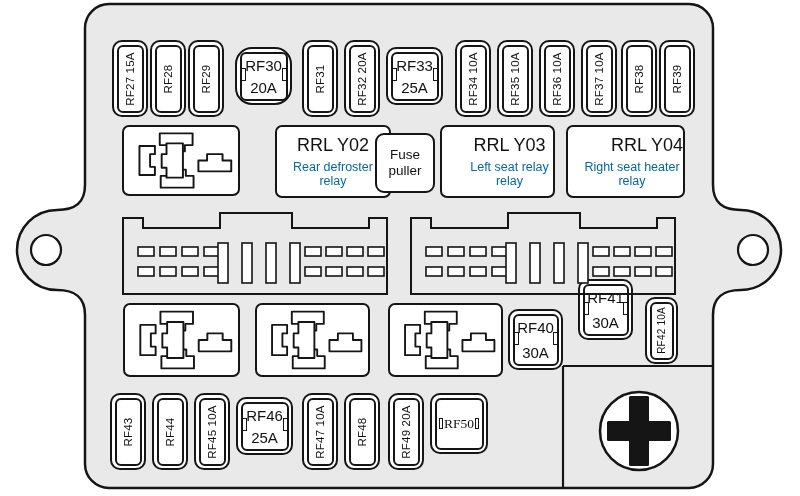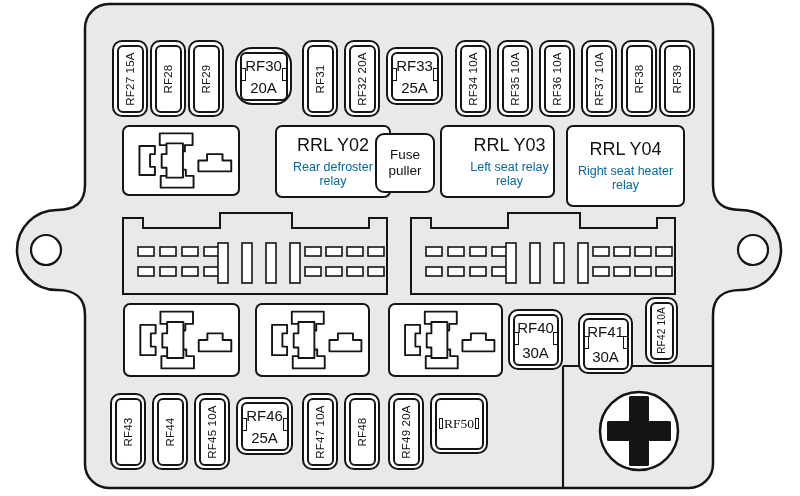--- a/index.html
+++ b/index.html
@@ -127,21 +127,21 @@
       </div>
     </div>
     <div class="fuse square" style="left: 508px; top: 309px; width: 55px; height: 61px; position: absolute;">
       <div class="inner">
         <span class="notch nl"></span>
         <span class="notch nr"></span>
         <div class="sq-label">RF40</div>
         <div class="sq-amp">30A</div>
       </div>
     </div>
-    <div class="fuse square" style="left: 578px; top: 313px; width: 55px; height: 61px; position: absolute;">
+    <div class="fuse square" style="left: 578px; top: 279px; width: 55px; height: 61px; position: absolute;">
       <div class="inner">
         <span class="notch nl"></span>
         <span class="notch nr"></span>
         <div class="sq-label">RF41</div>
         <div class="sq-amp">30A</div>
       </div>
     </div>
     <div class="fuse mini" style="left: 645px; top: 297px; width: 33px; height: 67px; position: absolute;">
       <div class="inner">
         <span class="vlabel narrow">RF42 10A</span>
@@ -237,21 +237,21 @@
       </svg>
     </div>
     <div class="rrl" style="left: 257px; top: 125px; width: 116px; height: 73px; position: absolute; margin-left: 18px;">
       <div class="rrl-title">RRL Y02</div>
       <div class="rrl-desc">Rear defroster relay</div>
     </div>
     <div class="rrl" style="left: 440px; top: 125px; width: 115px; height: 73px; position: absolute; padding-left: 24px;">
       <div class="rrl-title">RRL Y03</div>
       <div class="rrl-desc">Left seat relay relay</div>
     </div>
-    <div class="rrl" style="left: 566px; top: 125px; width: 119px; height: 82px; position: absolute;">
+    <div class="rrl" style="left: 566px; top: 125px; width: 119px; height: 73px; position: absolute; align-items: flex-end;">
       <div class="rrl-title">RRL Y04</div>
       <div class="rrl-desc">Right seat heater relay</div>
     </div>
     <div class="puller" style="left: 375px; top: 133px; width: 60px; height: 60px; position: absolute;">
       <span>Fuse puller</span>
     </div>
     <div class="connector" style="left: 122px; top: 212px; width: 266px; height: 83px; position: absolute;">
       <svg viewBox="0 0 266 83" preserveAspectRatio="none">
         <path d="M1,6 H21 V16 H98 V1 H170 V16 H247 V6 H265 V82 H1 Z" fill="none" stroke="#151515" stroke-width="2"></path>
         <g fill="#ffffff" stroke="#151515" stroke-width="1.6">

